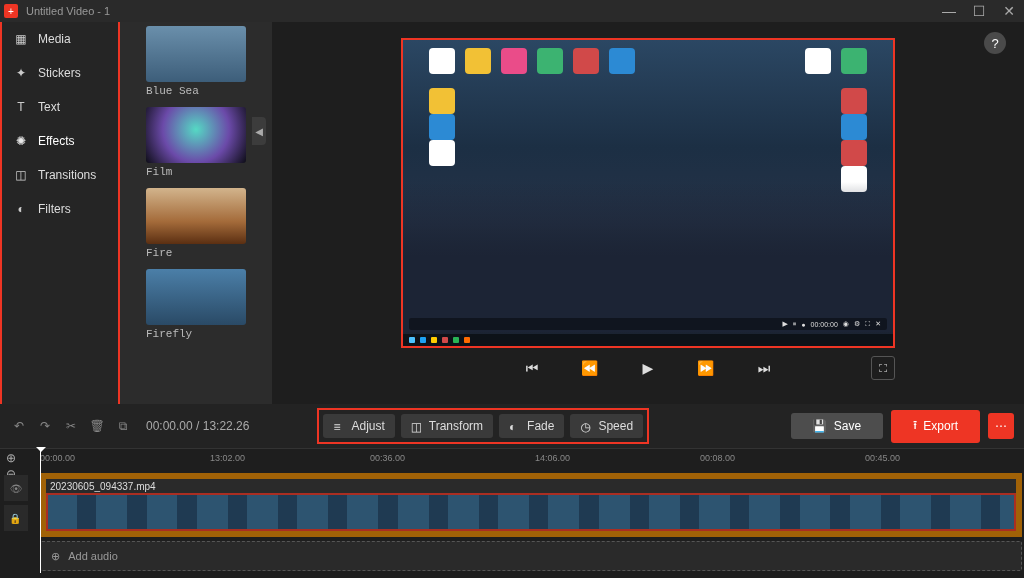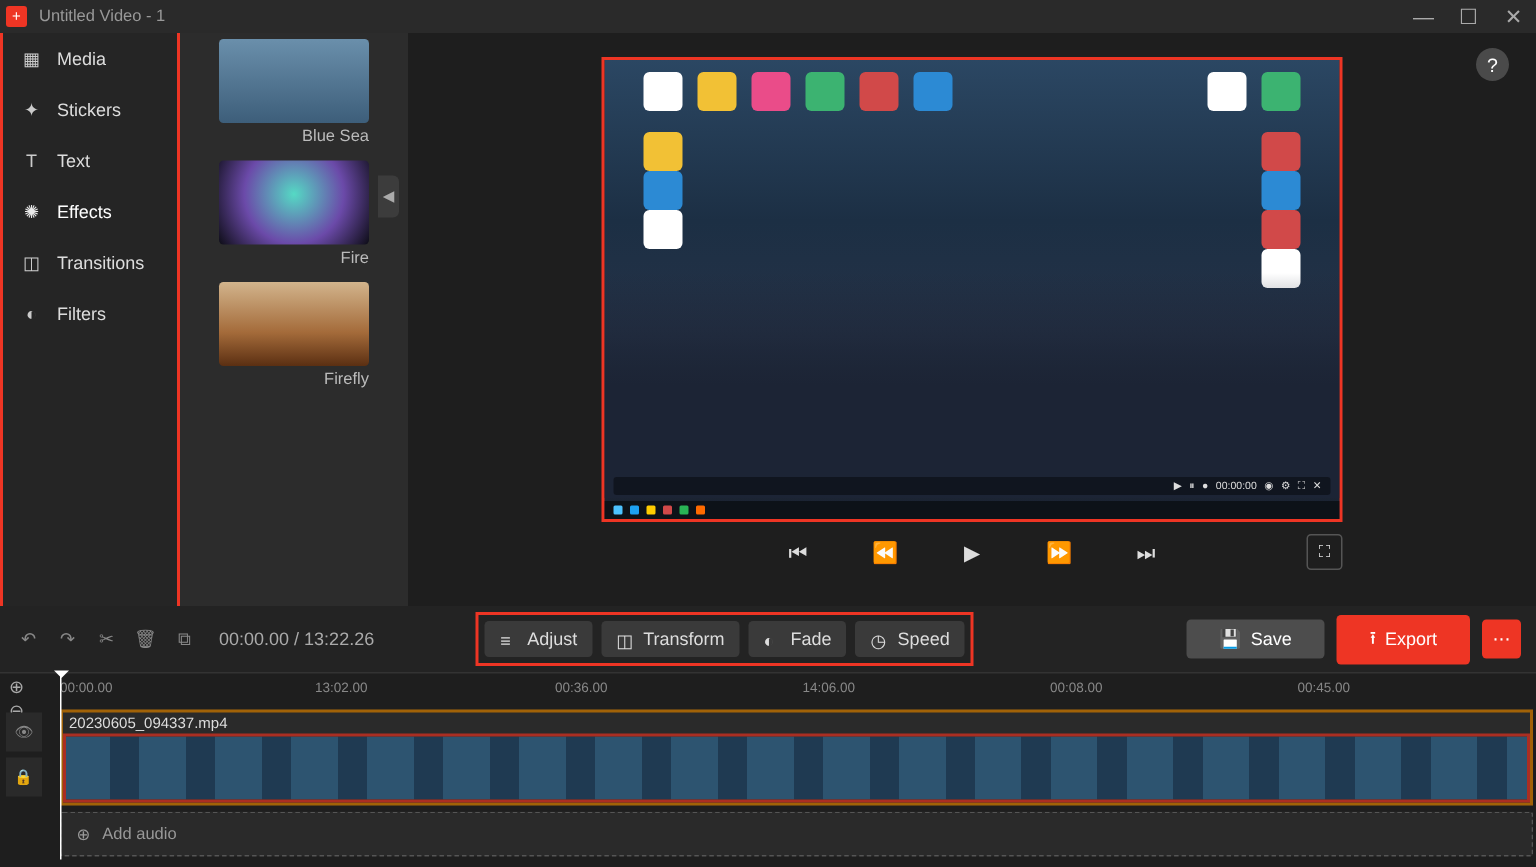--- a/index.html
+++ b/index.html
@@ -17,21 +17,21 @@
 .side-item { display: flex; align-items: center; gap: 10px; padding: 10px 12px; font-size: 12px; color: #ddd; cursor: pointer; }
 .side-item .icon { width: 14px; height: 14px; display: flex; align-items: center; justify-content: center; opacity: .9; }
 .side-item.active { color: #fff; }
 
 .asset-panel { width: 152px; background: #2c2c2c; overflow-y: auto; position: relative; }
 .asset-thumb { margin: 4px auto 2px; width: 100px; }
 .asset-thumb .img { width: 100px; height: 56px; border-radius: 3px; background: linear-gradient(180deg,#4b7fa8,#2a4a66); }
 .asset-thumb:nth-of-type(2) .img { background: linear-gradient(180deg,#6a8fab,#3d5e7a); }
 .asset-thumb:nth-of-type(3) .img { background: radial-gradient(circle at 50% 40%, #55d9c4 0%, #6b4aa9 55%, #0d0d16 100%); }
 .asset-thumb:nth-of-type(4) .img { background: linear-gradient(180deg,#d2b48c 0%,#a46b3a 60%,#5b2f12 100%); }
-.asset-thumb .label { text-align: right; font-size: 11px; color: #bbb; padding: 3px 0 6px; }
+.asset-thumb .label { text-align: left; font-size: 11px; color: #bbb; padding: 3px 0 6px; font-family: Liberation Mono, monospace; }
 .collapse-handle { position: absolute; left: 132px; top: 95px; width: 14px; height: 28px; background: #3c3c3c; border-radius: 0 4px 4px 0; display: flex; align-items: center; justify-content: center; font-size: 10px; color: #aaa; z-index: 5; }
 
 .preview-pane { flex: 1; background: #1e1e1e; display: flex; flex-direction: column; align-items: center; padding: 8px 22px 6px; position: relative; }
 .help-btn { position: absolute; right: 18px; top: 10px; width: 22px; height: 22px; border-radius: 50%; background: #4a4a4a; color: #fff; display: flex; align-items: center; justify-content: center; font-size: 13px; cursor: pointer; }
 .preview-frame { width: 494px; height: 310px; border: 2px solid #ee3524; background: linear-gradient(180deg,#2b4763 0%, #1c2f44 35%, #253247 60%, #1a2230 100%); margin-top: 8px; position: relative; overflow: hidden; }
 
 .desk-row { position: absolute; left: 8px; right: 8px; display: flex; gap: 10px; }
 .desk-icon { width: 26px; height: 26px; border-radius: 4px; }
 .desk-row.r1 { top: 8px; justify-content: space-between; padding: 0 18px; }
 .desk-row.r1 .grp { display: flex; gap: 10px; }
@@ -59,21 +59,21 @@
 
 
 .timeline-area { height: 130px; background: #1e1e1e; display:flex; flex-direction:column; border-top:1px solid #333; }
 .zoom-controls { position:relative; }
 .zoom-col { position:absolute; left:6px; top:2px; display:flex; flex-direction:column; gap:2px; color:#aaa; font-size:12px; }
 .time-ruler { height:20px; display:flex; align-items:flex-end; padding-left:40px; font-size:10px; color:#888; position:relative; }
 .time-ruler .tick { position:absolute; top:4px; font-size:9px; }
 .playhead { position:absolute; left:40px; top:0; bottom:-104px; width:0; border-left:1px solid #fff; z-index:3; }
 .playhead::before { content:""; position:absolute; top:-2px; left:-5px; border:5px solid transparent; border-top-color:#fff; }
 .tl-lane-wrap { flex:1; overflow:hidden; position:relative; }
-.video-lane { position:absolute; left:40px; right:2px; top:4px; height:64px; background:#2a2a2a; border:2px solid #a16207; }
+.video-lane { position:absolute; left:40px; right:2px; top:4px; height:64px; background:#2a2a2a; border:6px solid #a16207; }
 .video-lane .clipname { position:absolute; top:2px; left:4px; font-size:10px; color:#ddd; z-index:2; }
 .video-lane .frames { position:absolute; top:14px; left:0; right:0; bottom:0; background: repeating-linear-gradient(90deg,#2d5470 0 3%,#1f3a52 3% 5%,#2d5470 5% 5.2%); border:2px solid #aa2e22; }
 .audio-lane { position:absolute; left:40px; right:2px; top:72px; height:30px; background:#2a2a2a; border:1px dashed #555; border-radius:2px; display:flex; align-items:center; gap:8px; padding:0 10px; color:#999; font-size:11px; }
 .lane-head { position:absolute; left:4px; top:6px; display:flex; flex-direction:column; gap:4px; font-size:10px; color:#888; }
 .lane-head .lh { width:24px; height:26px; background:#2a2a2a; display:flex; align-items:center; justify-content:center; cursor:pointer; }
 </style>
 </head>
 <body>
 
 <div class="titlebar">
@@ -112,20 +112,24 @@
         <span class="icon">◐</span>
         <span>Filters</span>
       </div>
   </div>
 
   <div class="asset-panel">
     <div class="collapse-handle">◀</div>
     <div class="asset-thumb">
         <div class="img"></div>
         <div class="label">Blue Sea</div>
+      </div>
+    <div class="asset-thumb">
+        <div class="img"></div>
+        <div class="label">Film</div>
       </div>
     <div class="asset-thumb">
         <div class="img"></div>
         <div class="label">Fire</div>
       </div>
     <div class="asset-thumb">
         <div class="img"></div>
         <div class="label">Firefly</div>
       </div>
   </div>

